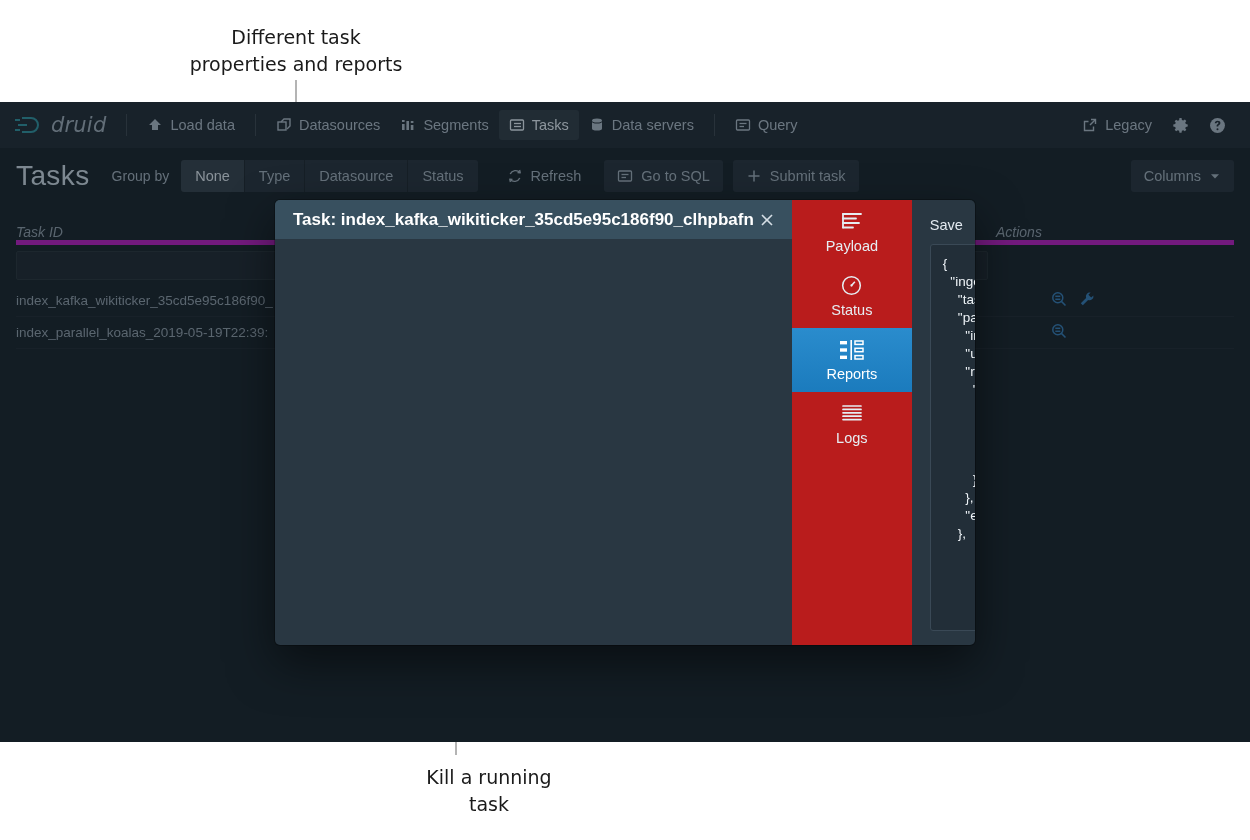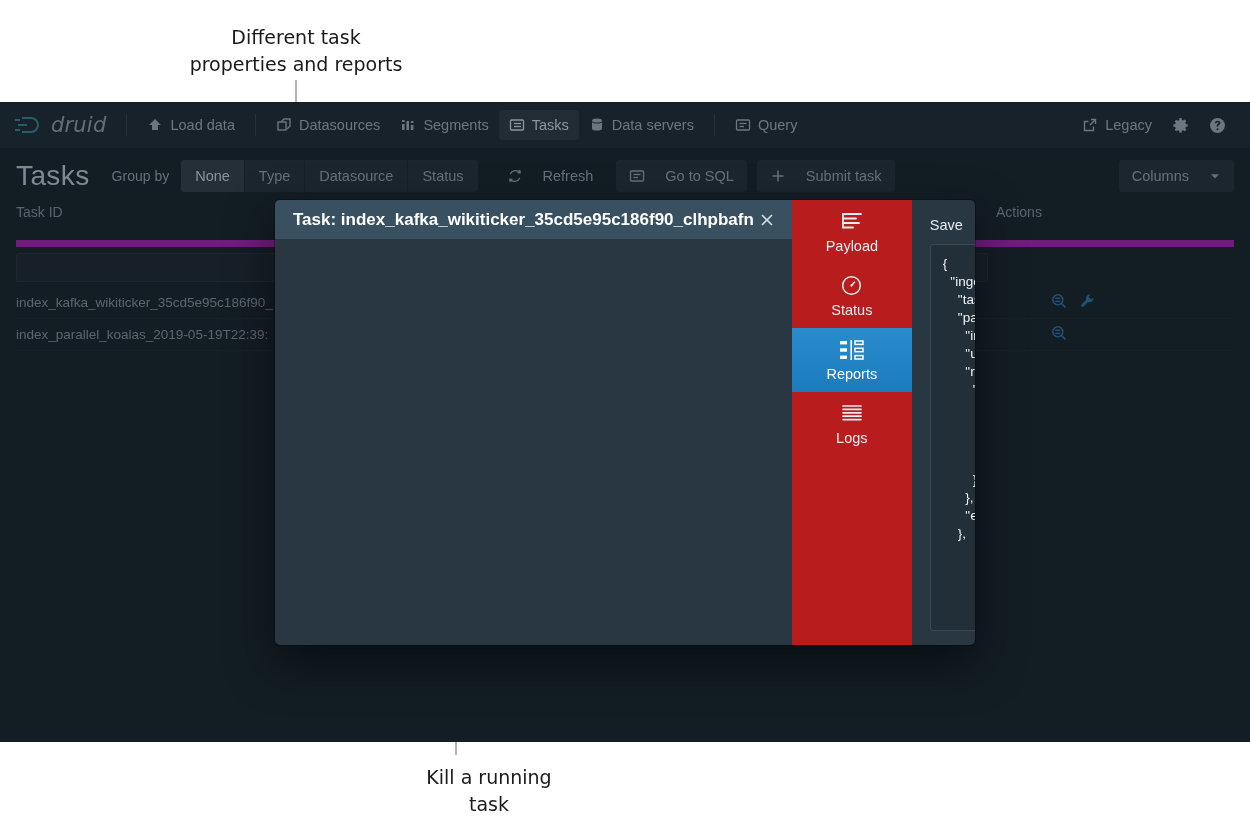--- a/index.html
+++ b/index.html
@@ -141,38 +141,39 @@
     font-size: 14.5px;
     border-right: 1px solid #1a242d;
   }
   .seg:last-child { border-right: none; }
   .seg.selected { background: #2e3b47; color: #c3cdd6; }
   .tb-btn {
     height: 32px;
     padding: 0 13px;
     display: flex;
     align-items: center;
-    gap: 20px;
+    gap: 8px;
     background: #232f3a;
     border-radius: 3px;
     color: #8d9ba8;
     font-size: 14.5px;
     margin-right: 10px;
     white-space: nowrap;
   }
   .tb-btn.ghost { background: transparent; }
   .tb-right { margin-left: auto; display: flex; }
 
   
   .table-wrap { padding: 0 16px; box-sizing: border-box; }
   .thead {
     display: flex;
     height: 36px;
-    align-items: flex-start;
-    border-bottom: 7px solid #a21caf;
+    align-items: flex-end;
+    border-bottom: 5px solid #a21caf;
+    font-style: italic;
   }
   .th { color: #7d8b98; font-size: 14px; }
   .filter-row { height: 40px; display: flex; align-items: center; gap: 8px; }
   .filter-cell {
     height: 27px;
     background: #1b2630;
     border: 1px solid #243039;
     border-radius: 2px;
   }
   .trow {

